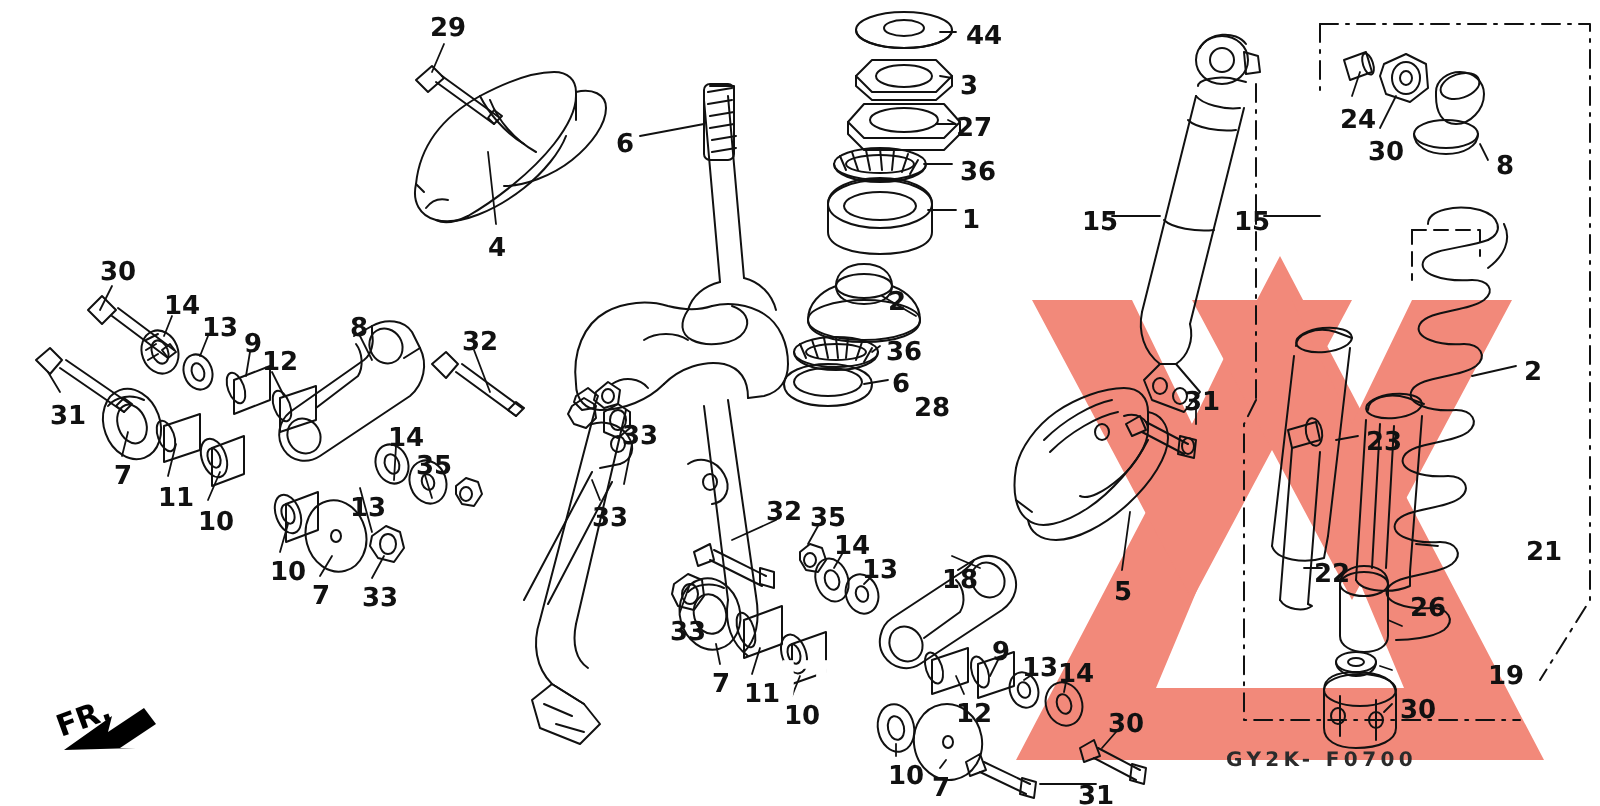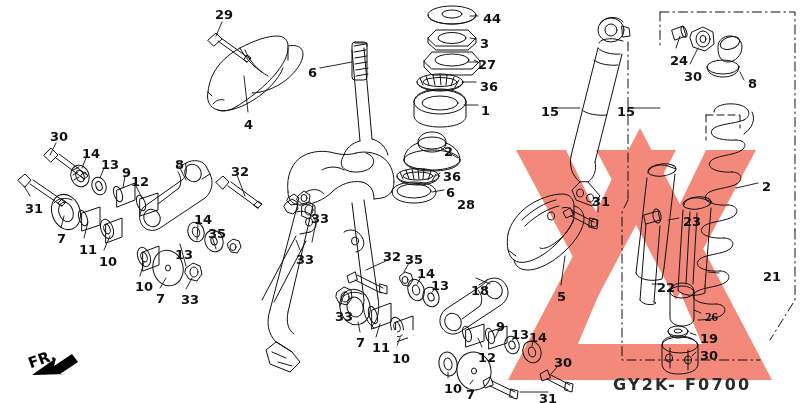--- a/index.html
+++ b/index.html
@@ -24,21 +24,21 @@
   
   #art{position:absolute;left:0;top:0;width:800px;height:403px;}
   .lbl{
     position:absolute;font-family:"DejaVu Sans",sans-serif;
     font-weight:bold;color:#111;font-size:13px;line-height:13px;
     white-space:nowrap;
   }
   #code{
     position:absolute;left:613px;top:375px;
     font-family:"DejaVu Sans",sans-serif;font-weight:bold;
-    font-size:16px;letter-spacing:2.2px;color:#2b2b2b;
+    font-size:10px;letter-spacing:2.2px;color:#2b2b2b;
   }
   #fr{
     position:absolute;left:28px;top:350px;
     font-family:"DejaVu Sans",sans-serif;font-weight:bold;
     font-size:15px;color:#000;transform:rotate(-20deg);
   }
 </style>
 </head>
 <body>
 
@@ -649,22 +649,22 @@
       <div class="lbl" style="left: 617px; top: 105px;">15</div>
       <div class="lbl" style="left: 670px; top: 54px;">24</div>
       <div class="lbl" style="left: 684px; top: 70px;">30</div>
       <div class="lbl" style="left: 748px; top: 77px;">8</div>
       <div class="lbl" style="left: 762px; top: 180px;">2</div>
       <div class="lbl" style="left: 592px; top: 195px;">31</div>
       <div class="lbl" style="left: 557px; top: 290px;">5</div>
       <div class="lbl" style="left: 683px; top: 215px;">23</div>
       <div class="lbl" style="left: 723px; top: 270px; margin-left: 40px;">21</div>
       <div class="lbl" style="left: 657px; top: 281px;">22</div>
-      <div class="lbl" style="left: 705px; top: 310px; font-family: Liberation Serif, serif;">26</div>
-      <div class="lbl" style="left: 700px; top: 332px;">19</div>
+      <div class="lbl" style="left: 705px; top: 298px;">26</div>
+      <div class="lbl" style="left: 700px; top: 332px; padding-left: 44px;">19</div>
       <div class="lbl" style="left: 700px; top: 349px;">30</div>
     </div>
 
   <div id="fr">FR.</div>
   <div id="code">GY2K- F0700</div>
 
 <svg viewBox="0 0 800 403" style="position:absolute;left:0;top:0;width:800px;height:403px;pointer-events:none;">
       <path d="M32 375 L56 358 L54 366 L72 354 L78 362 L60 374 L68 374 Z" fill="#000"></path>
     </svg>
   </div>

